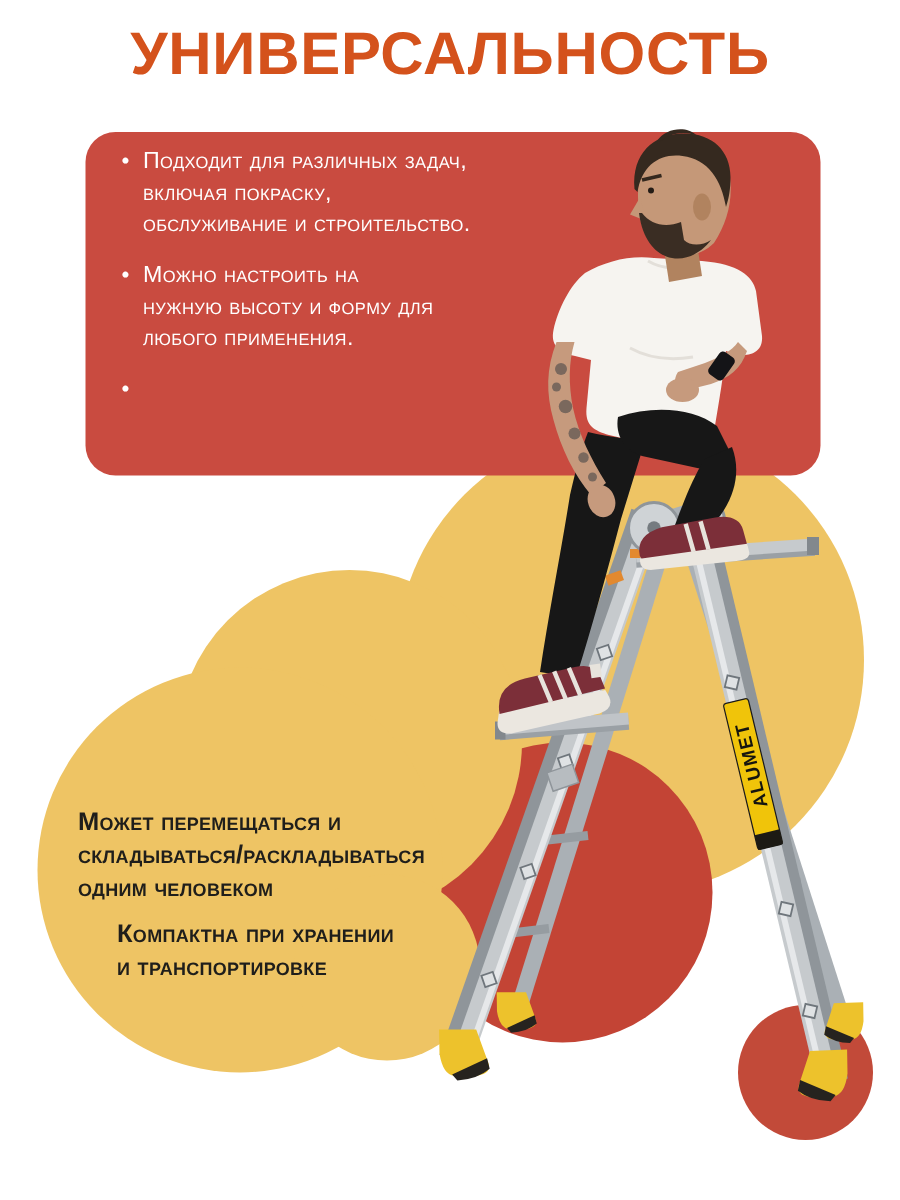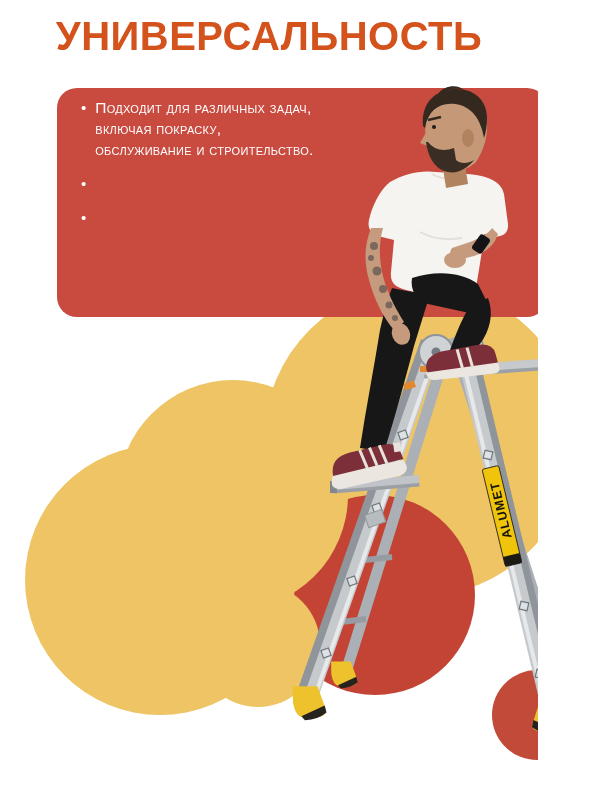--- a/index.html
+++ b/index.html
@@ -1,17 +1,17 @@
 <!DOCTYPE html>
 <html><head>
 <meta charset="utf-8">
 <style>
   html,body{margin:0;padding:0;background:#ffffff;}
   .page{
-    position:relative;width:538px;height:800px;overflow:hidden;background:#ffffff;
+    position:relative;width:600px;height:800px;overflow:hidden;background:#ffffff;
     font-family:"Liberation Sans",sans-serif;
   }
   .title{
     position:absolute;top:14px;left:0;width:100%;text-align:center;
     font-size:40px;font-weight:800;letter-spacing:.5px;color:#d4521c;
   }
   .shape{position:absolute;border-radius:50%;}
   .c-yellow-right{left:264px;top:284px;width:312px;height:312px;background:#eec464;}
   .c-red-big{left:275px;top:495px;width:200px;height:200px;background:#c34435;}
   .c-yellow-mid{left:118px;top:380px;width:230px;height:230px;background:#eec464;}
@@ -54,20 +54,23 @@
 
   <div class="card">
     <div class="bullet">
       <span class="bullet-marker">•</span>
       <span class="bullet-text">Подходит для различных задач,
 включая покраску,
 обслуживание и строительство.</span>
     </div>
     <div class="bullet">
       <span class="bullet-marker">•</span>
+      <span class="bullet-text">Можно настроить на
+нужную высоту и форму для
+любого применения.</span>
     </div>
     <div class="bullet">
       <span class="bullet-marker">•</span>
     </div>
   </div>
 
   <div class="figure">
     <svg viewBox="0 0 600 800" xmlns="http://www.w3.org/2000/svg">
       <g>
 
@@ -207,14 +210,19 @@
           <path d="M423,126 C421,102 436,90 454,89 C474,88 487,100 487,118 C487,126 486,132 484,138 C481,120 472,106 455,104 C440,102 428,110 425,128 Z" fill="#35291f"></path>
           <path d="M438,94 C444,85 458,84 464,90 C454,87 446,89 438,96 Z" fill="#35291f"></path>
           <path d="M426,142 C428,158 436,170 448,172 C458,174 468,168 474,160 C468,164 460,164 456,160 L454,148 C444,152 434,150 428,142 Z" fill="#3a2d23"></path>
           <path d="M428,120 L441,117" stroke="#35291f" stroke-width="2.5" fill="none"></path>
           <circle cx="434" cy="127" r="2" fill="#241c16"></circle>
         </g>
       </g>
     </svg>
   </div>
 
+  <div class="note note-1">Может перемещаться и
+складываться/раскладываться
+одним человеком</div>
+  <div class="note note-2">Компактна при хранении
+и транспортировке</div>
 
 </div>
 
 </body></html>

